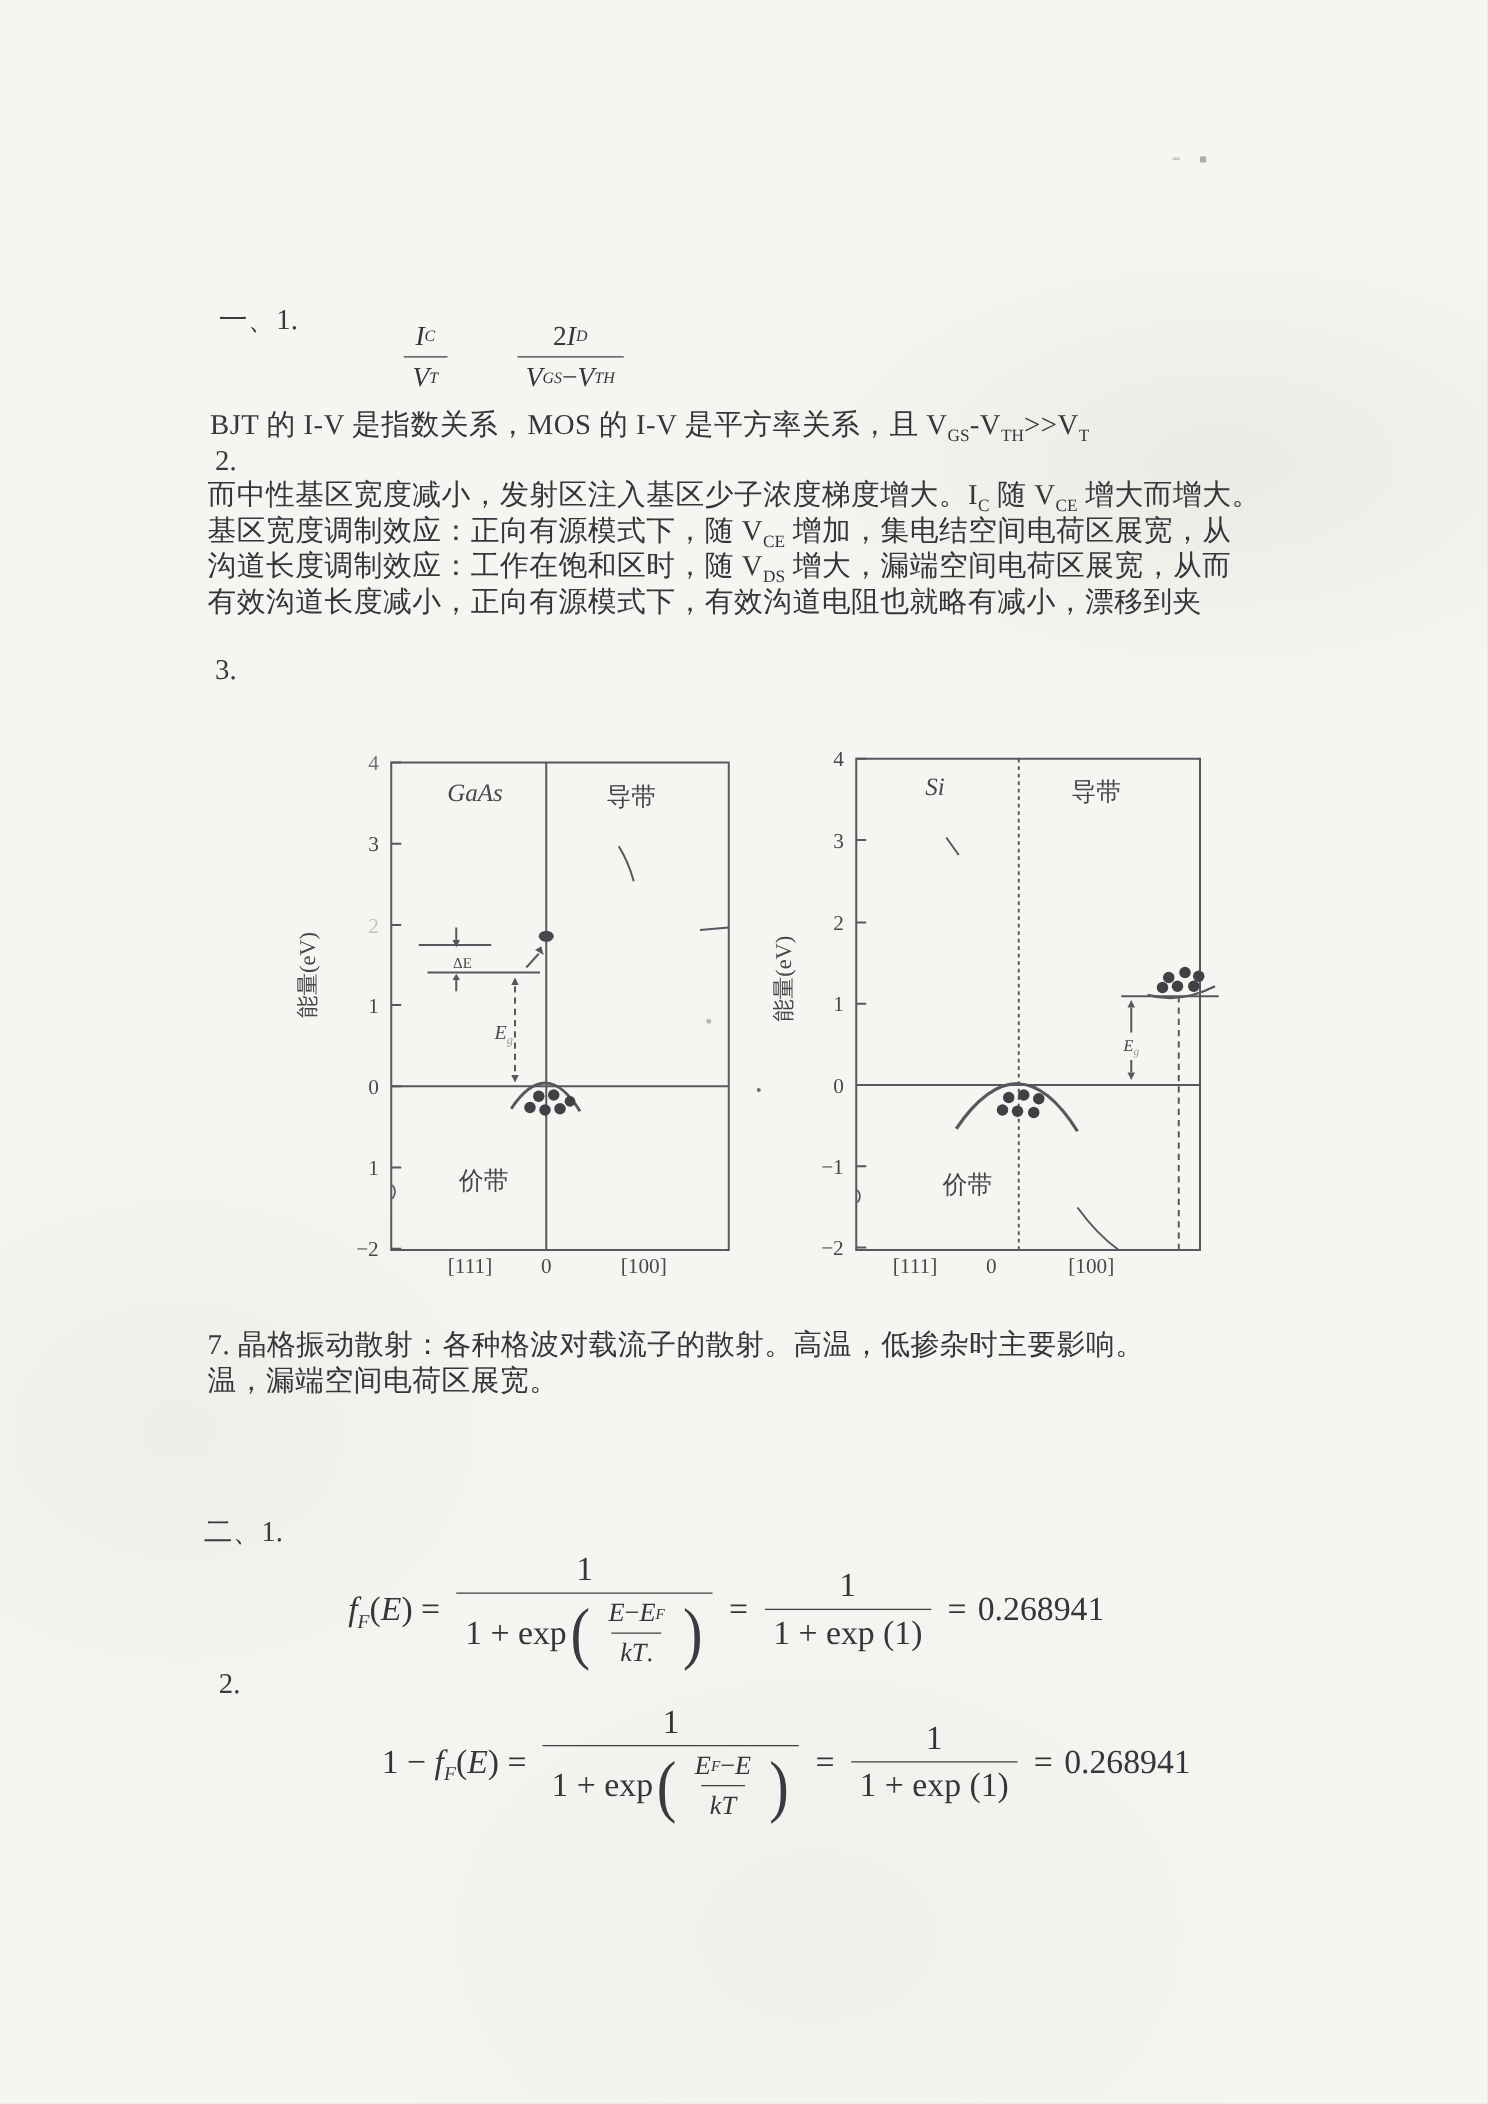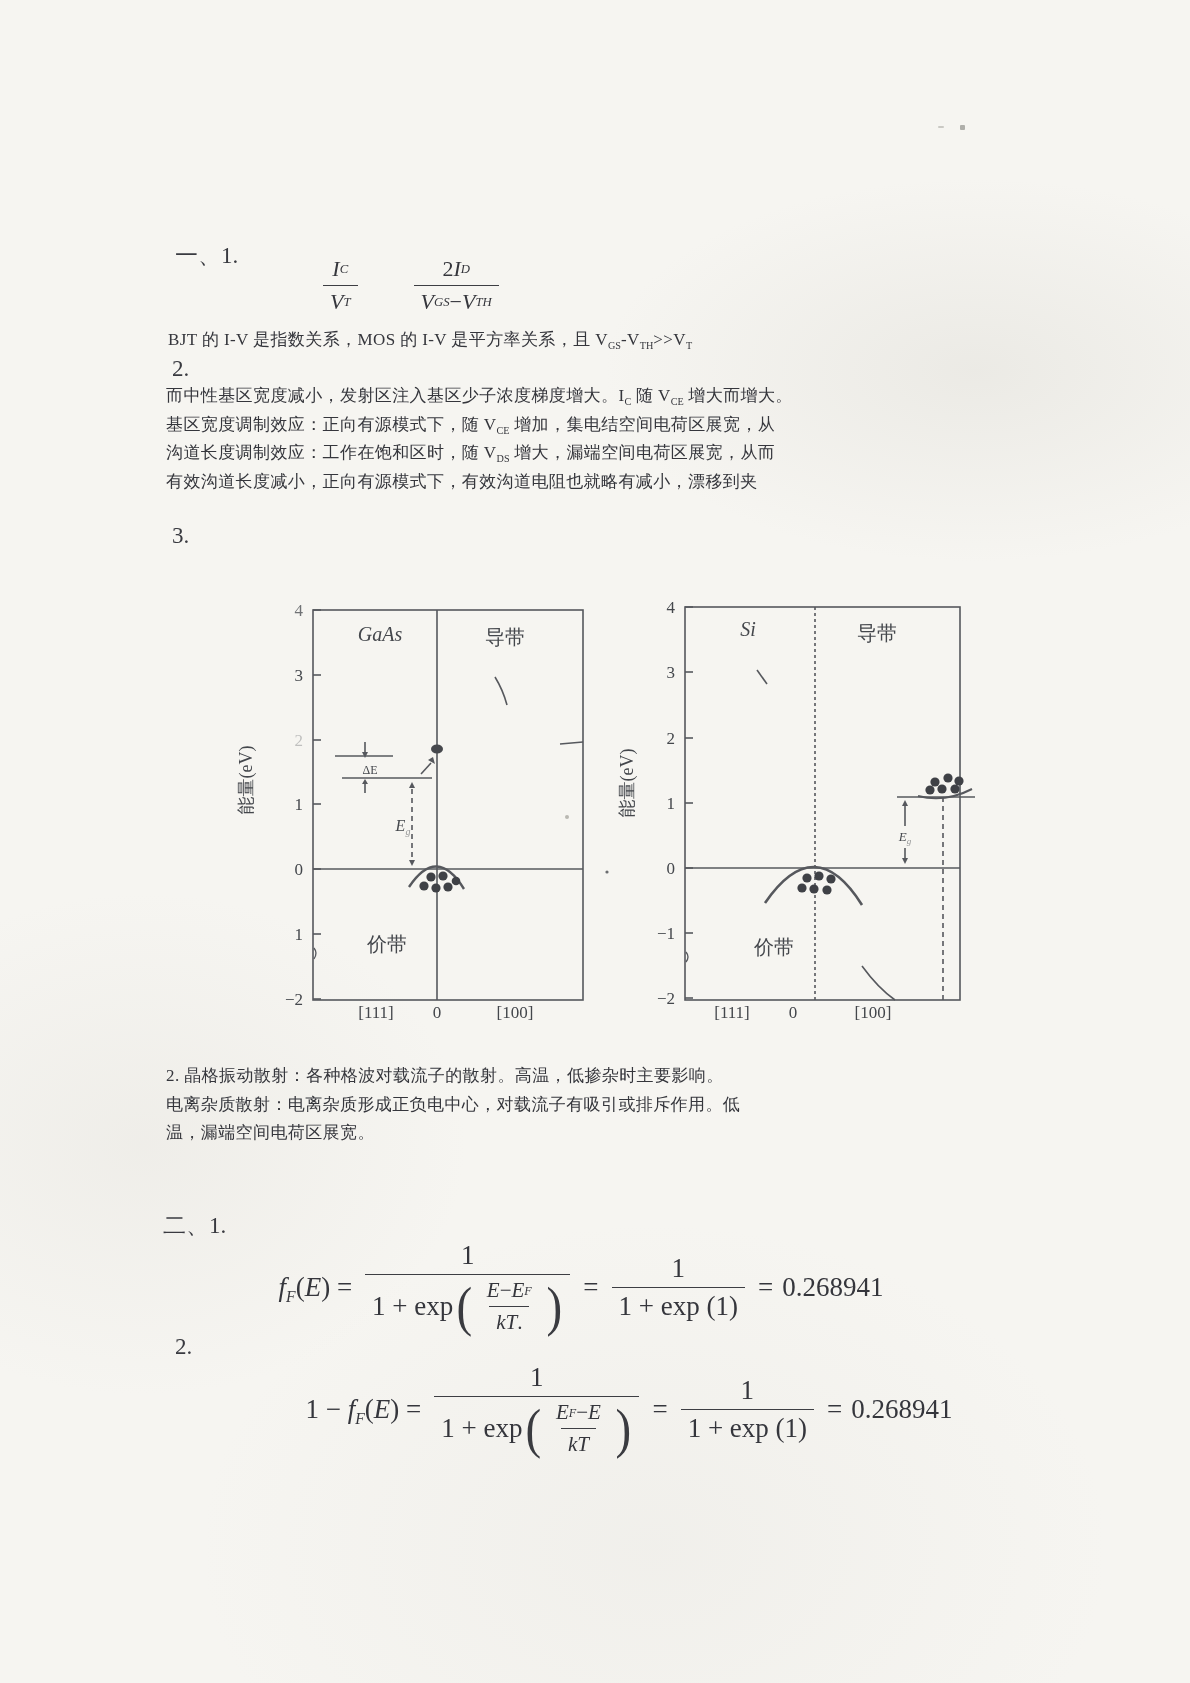--- a/index.html
+++ b/index.html
@@ -9,21 +9,21 @@
       radial-gradient(ellipse 620px 320px at 82% 22%, rgba(208,206,198,.28), transparent 60%),
       radial-gradient(ellipse 540px 420px at 12% 68%, rgba(214,211,204,.22), transparent 60%),
       radial-gradient(ellipse 700px 500px at 55% 92%, rgba(216,214,208,.18), transparent 65%),
       #f6f5f1;
     font-family:"Liberation Serif","DejaVu Serif",serif;
     color:#34353b;
   }
   .abs{position:absolute;}
   .title{left:0;top:188px;width:100%;text-align:center;font-size:44px;letter-spacing:3px;color:#2d2e32;}
   .sec-label{font-size:23px;color:#393a40;font-family:Liberation Serif, serif;}
-  .rich-line{font-size:17px;line-height:28.5px;letter-spacing:.4px;white-space:nowrap;color:#35363c;}
+  .rich-line{font-size:23px;line-height:28.5px;letter-spacing:.4px;white-space:nowrap;color:#35363c;}
   .rich-line sub, .cjk sub{font-size:60%;line-height:0;letter-spacing:0;}
   .ri{font-style:italic;}
   
   .math{font-size:22px;color:#35363c;}
   .math sub{font-style:italic;font-size:58%;line-height:0;}
   .frac{display:inline-flex;flex-direction:column;align-items:center;text-align:center;vertical-align:middle;}
   .frac .fnum{padding:0 7px 3px;display:inline-flex;align-items:center;justify-content:center;}
   .frac .fden{border-top:1.7px solid #3d3e43;padding:3px 7px 0;display:inline-flex;align-items:center;justify-content:center;}
   .fracs-row{left:323px;top:256px;display:flex;gap:56px;align-items:center;}
   .formula-row{left:0;width:100%;display:flex;align-items:center;justify-content:center;gap:9px;font-size:27px;}
@@ -219,22 +219,21 @@
     </g>
     <g font-size="17" text-anchor="middle">
       <text x="732" y="1018">[111]</text>
       <text x="793" y="1018">0</text>
       <text x="873" y="1018">[100]</text>
     </g>
     <text transform="translate(633 783) rotate(-90)" font-size="18" text-anchor="middle">能量(eV)</text>
   </svg>
 
   <div class="abs" style="left:166px;top:1062px;">
-      <div class="rich-line"><span>2. 晶格振动散射：各种格波对载流子的散射。高温，低掺杂时主要影响。</span></div>
-      <div class="rich-line"><span>电离杂质散射：电离杂质形成正负电中心，对载流子有吸引或排斥作用。低</span></div>
+      <div class="rich-line"><span>7. 晶格振动散射：各种格波对载流子的散射。高温，低掺杂时主要影响。</span></div>
       <div class="rich-line"><span>温，漏端空间电荷区展宽。</span></div>
     </div>
 
   <div class="abs sec-label" style="left:163px;top:1210px;">二、1.</div>
 
   <div class="abs formula-row math" style="top:1240px;transform:translateX(-14px);">
     <span><span class="ri">f</span><sub>F</sub><span>(</span><span class="ri">E</span><span>) = </span></span>
     <span class="frac">
       <span class="fnum">
           <span>1</span>

